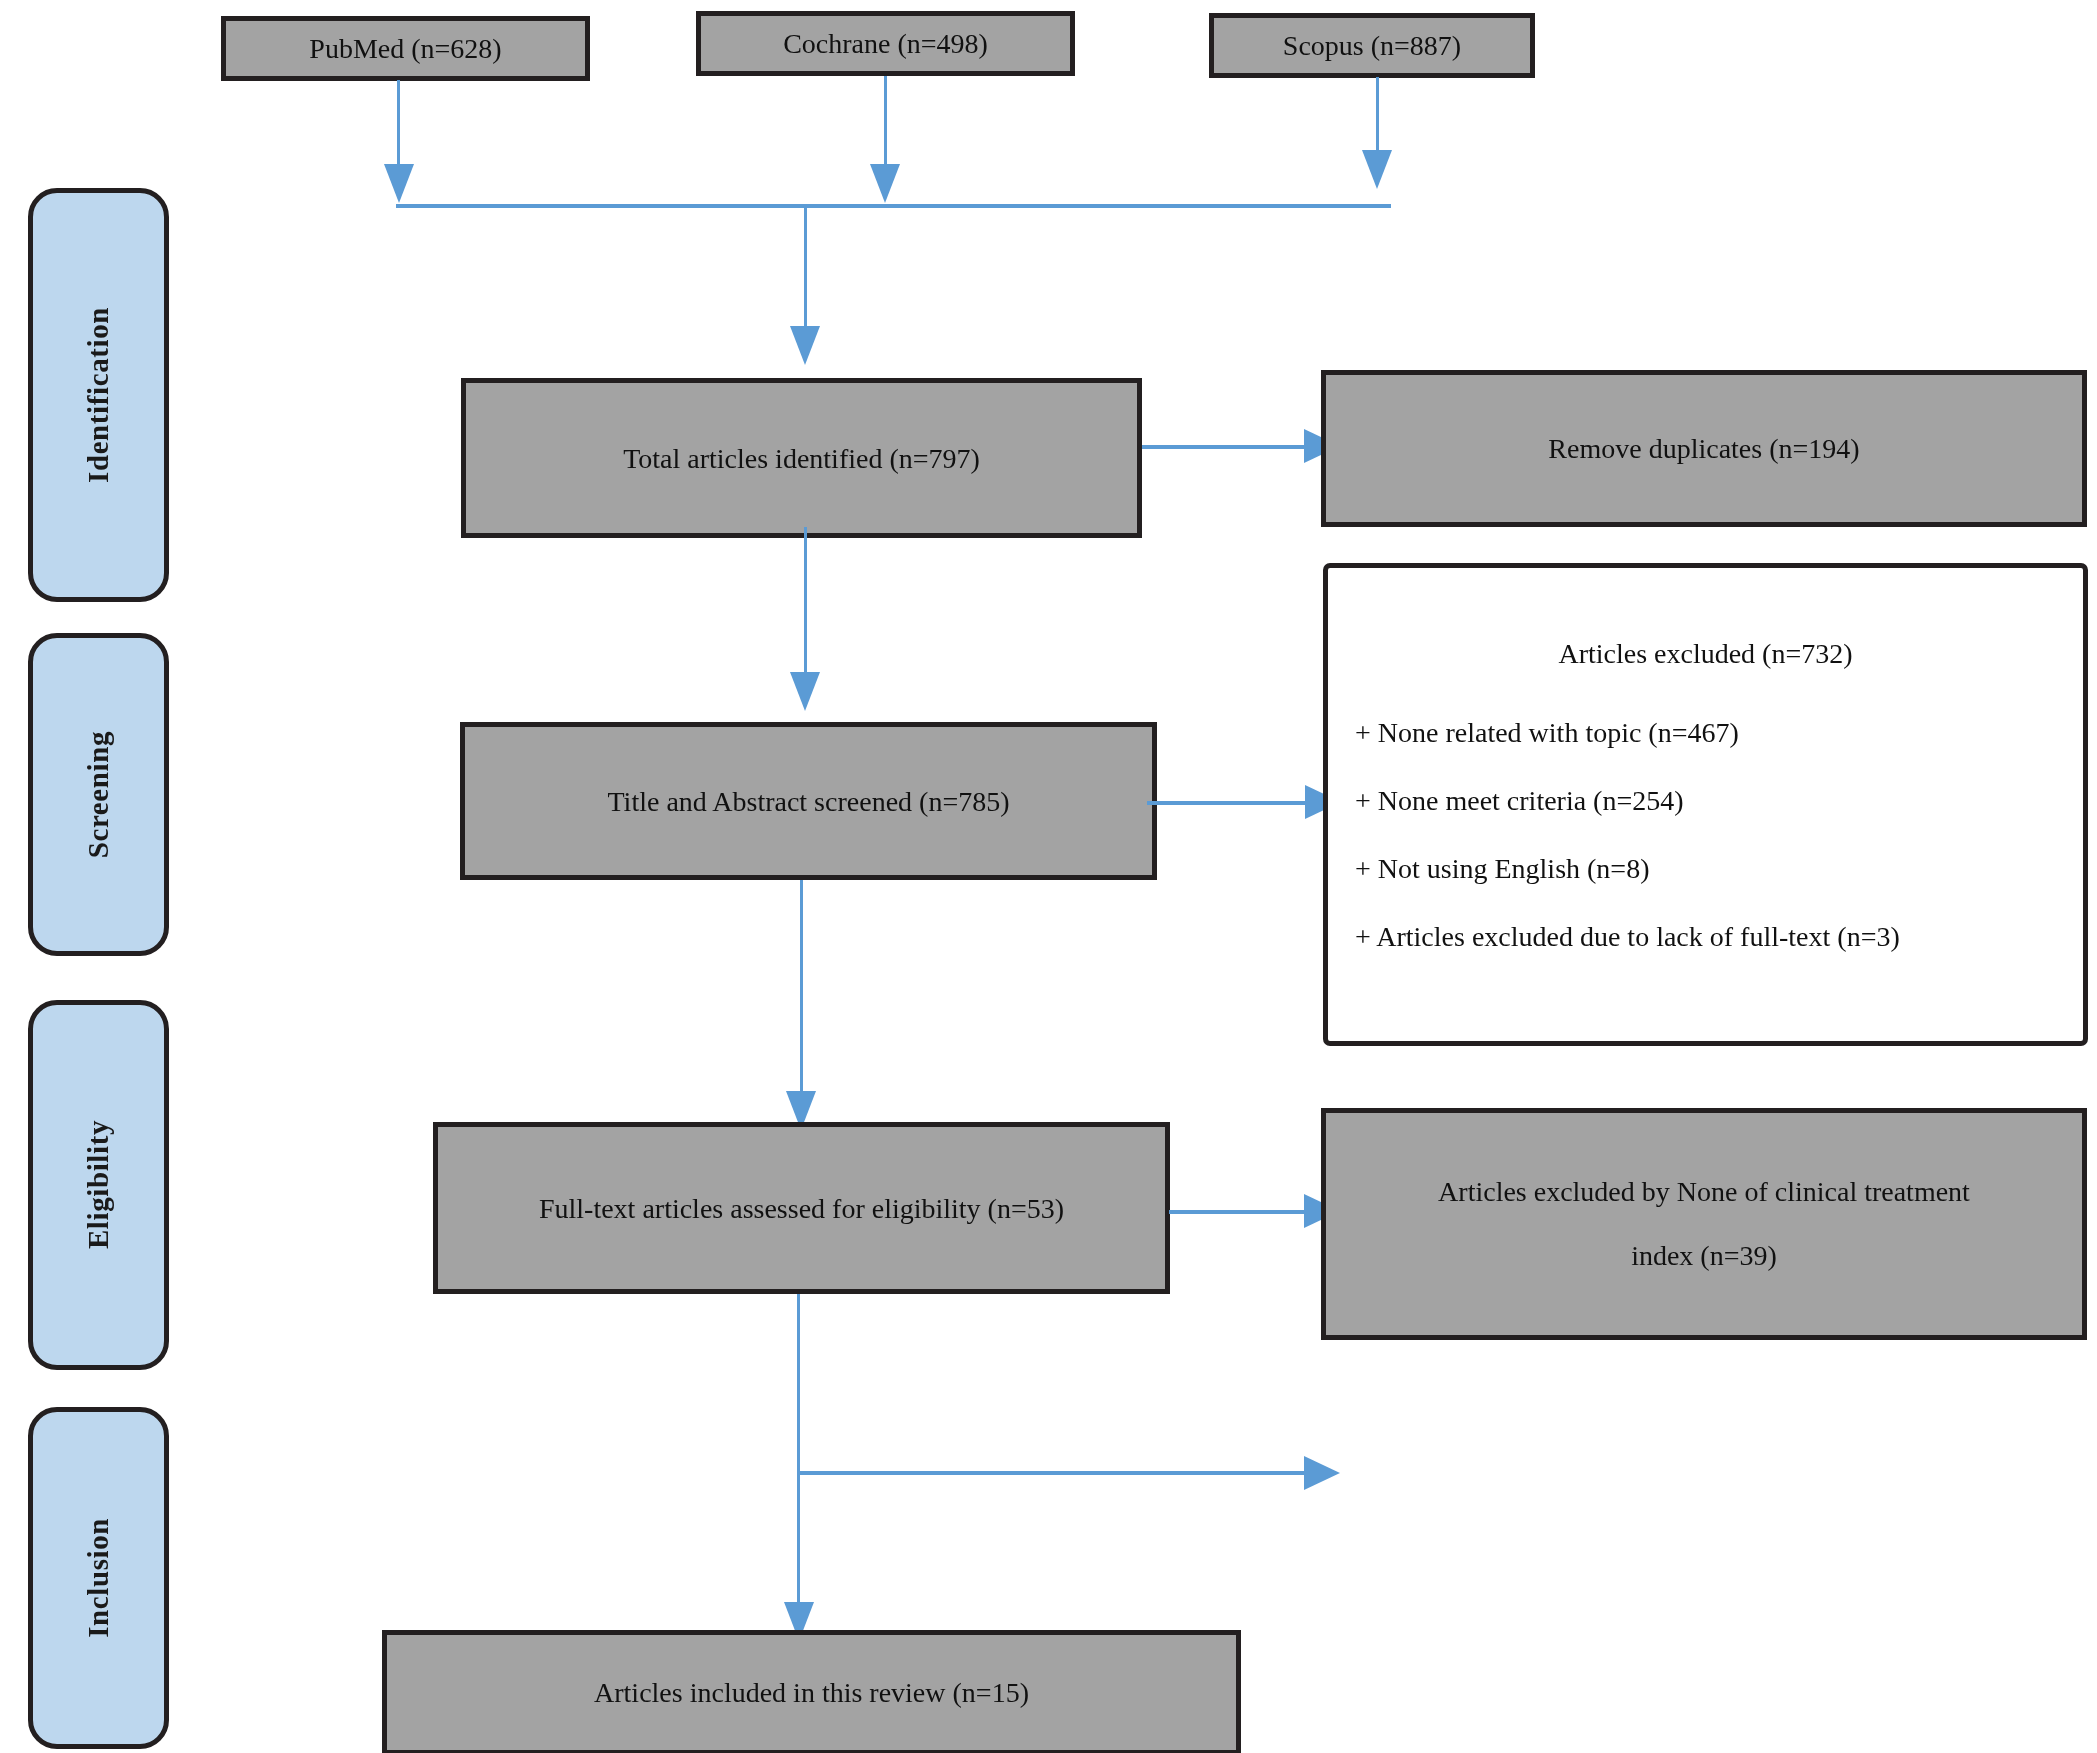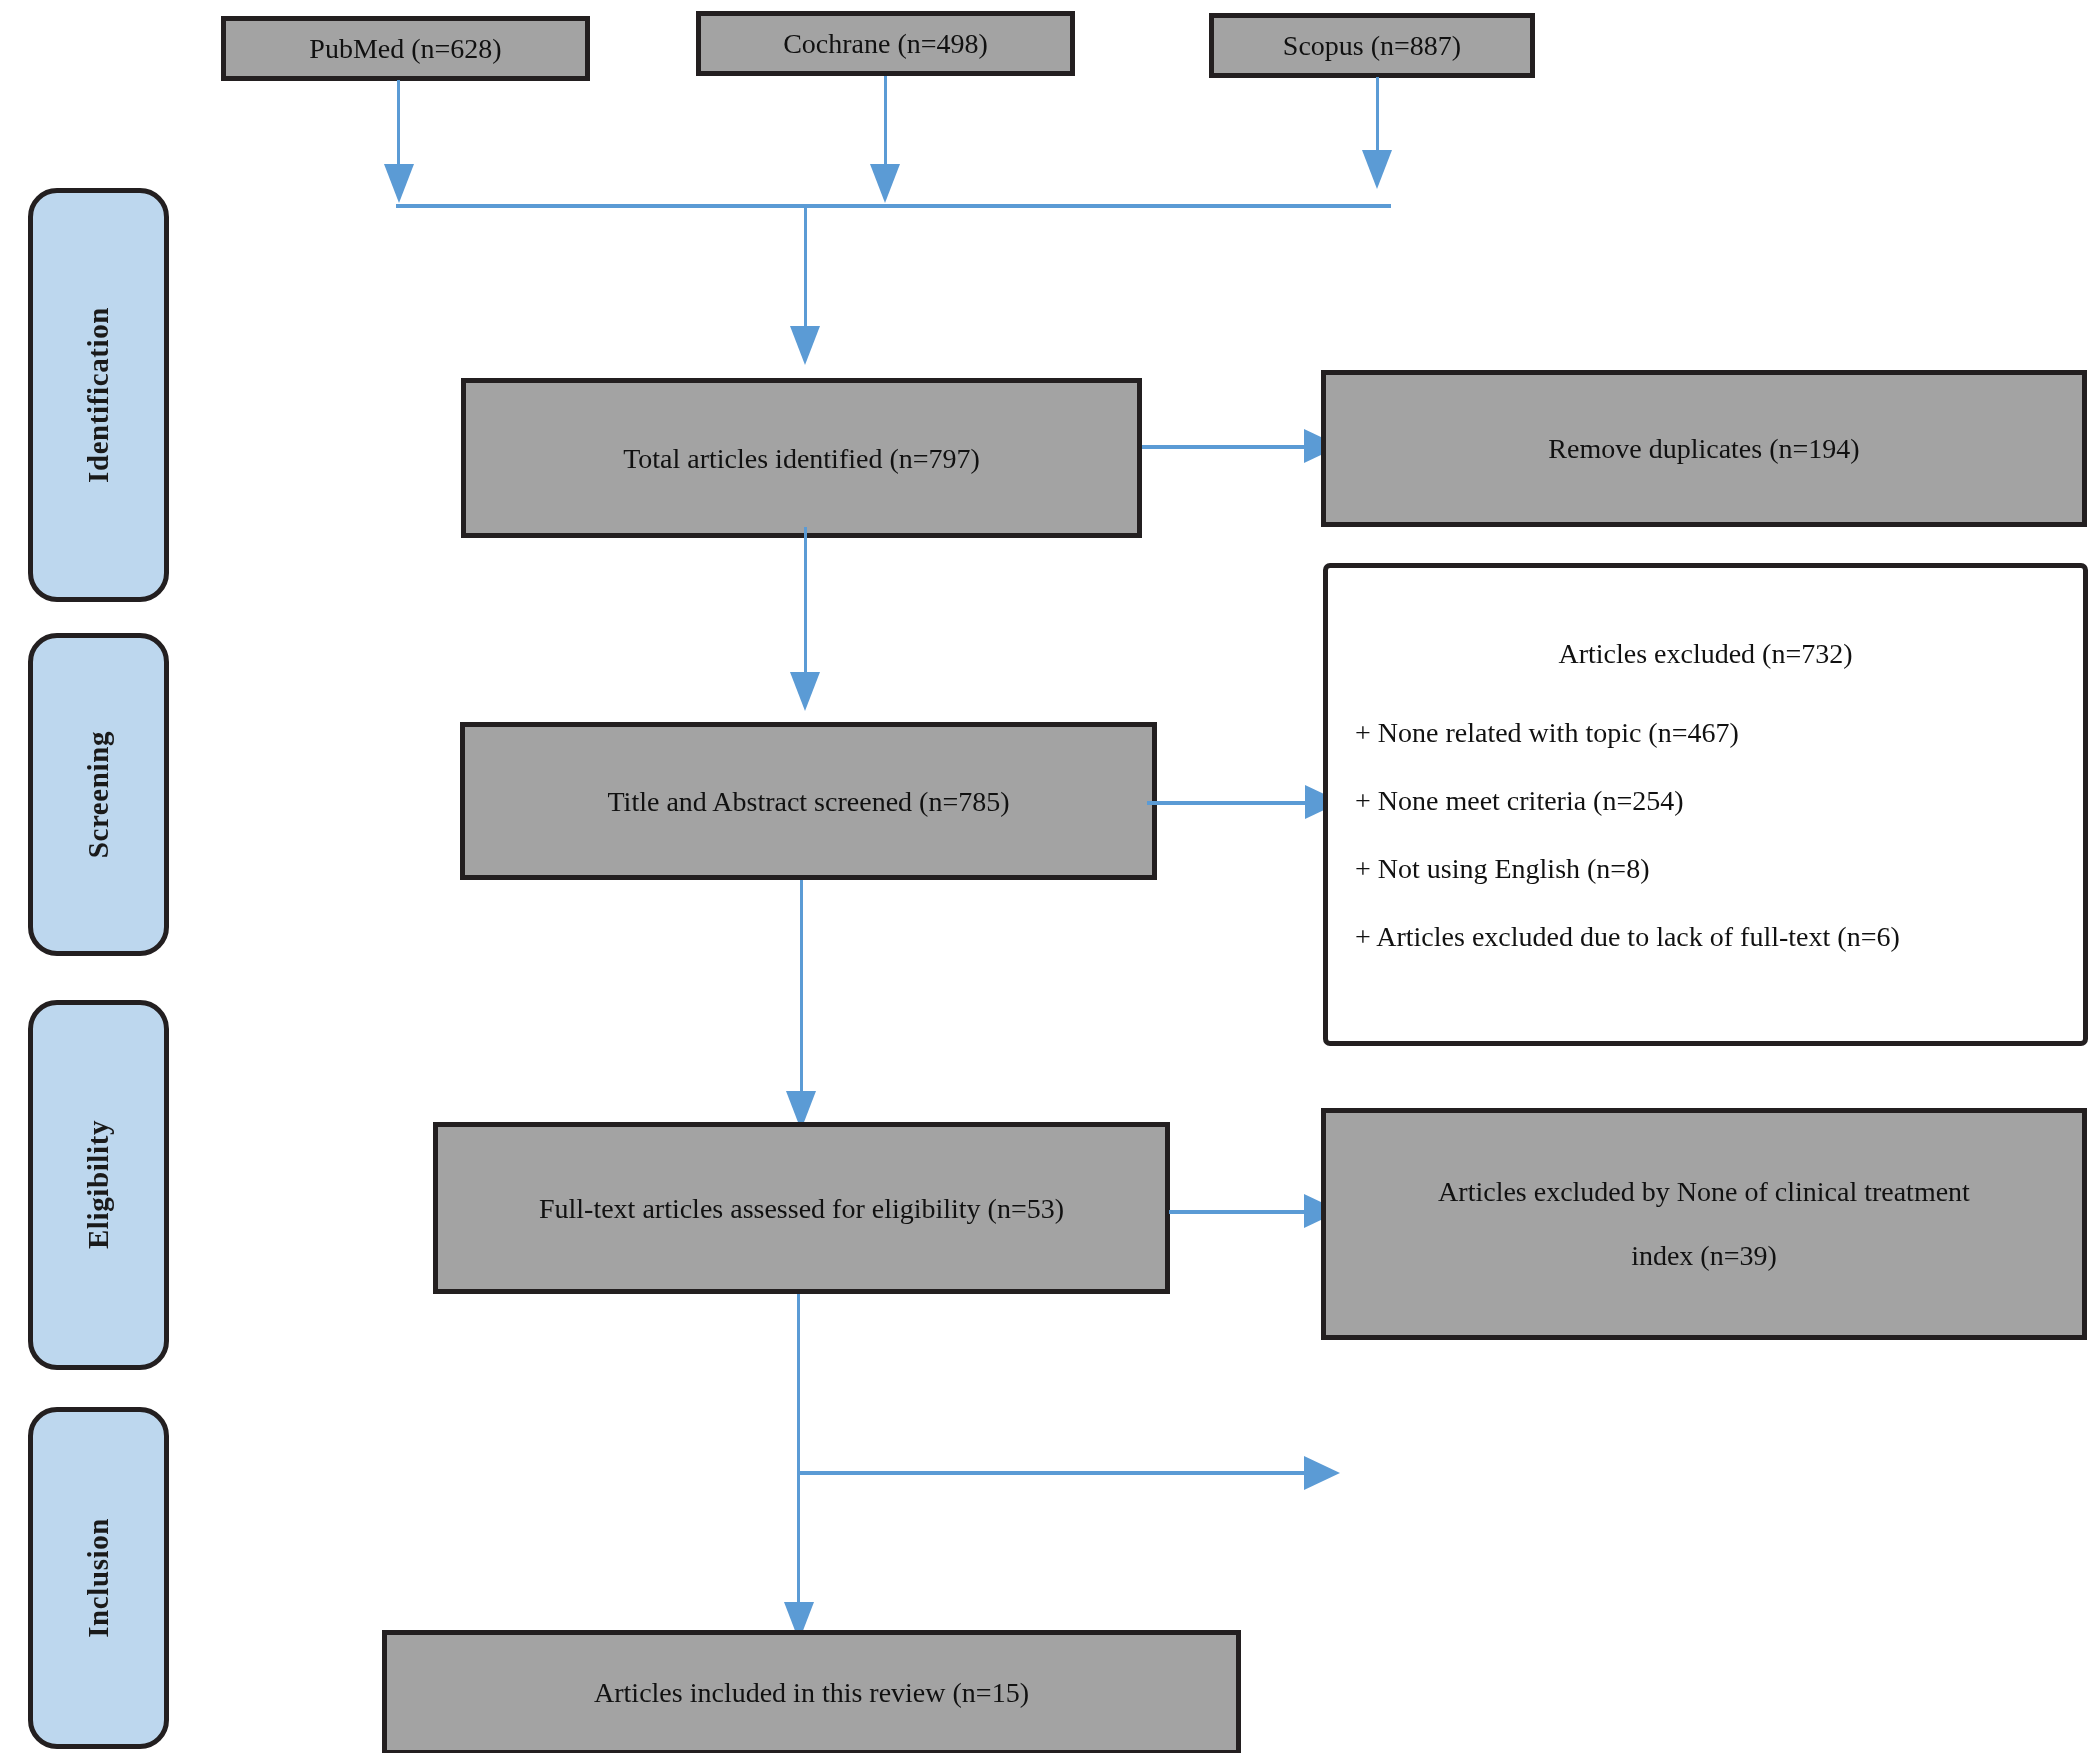--- a/index.html
+++ b/index.html
@@ -173,21 +173,21 @@
   </div>
 
   <div class="conn-h" style="left:1147px; top:801px; width:162px;"></div>
   <div class="arrow-right" style="left:1305px; top:785px;"></div>
 
   <div class="stage-node reasons-box" style="left:1323px; top:563px; width:765px; height:483px;border-radius:7px;">
     <div class="reasons-title">Articles excluded (n=732)</div>
     <div class="reason-item">+ None related with topic (n=467)</div>
     <div class="reason-item">+ None meet criteria (n=254)</div>
     <div class="reason-item">+ Not using English (n=8)</div>
-    <div class="reason-item">+ Articles excluded due to lack of full-text (n=6)</div>
+    <div class="reason-item">+ Articles excluded due to lack of full-text (n=3)</div>
   </div>
 
   <div class="conn-v" style="left:800px; top:880px; height:216px;"></div>
   <div class="arrow-down" style="left:786px; top:1091px;"></div>
 
   <div class="stage-node flow-box" style="left:433px; top:1122px; width:737px; height:172px;">
     <span class="box-text">Full-text articles assessed for eligibility (n=53)</span>
   </div>
 
   <div class="conn-h" style="left:1169px; top:1210px; width:139px;"></div>

